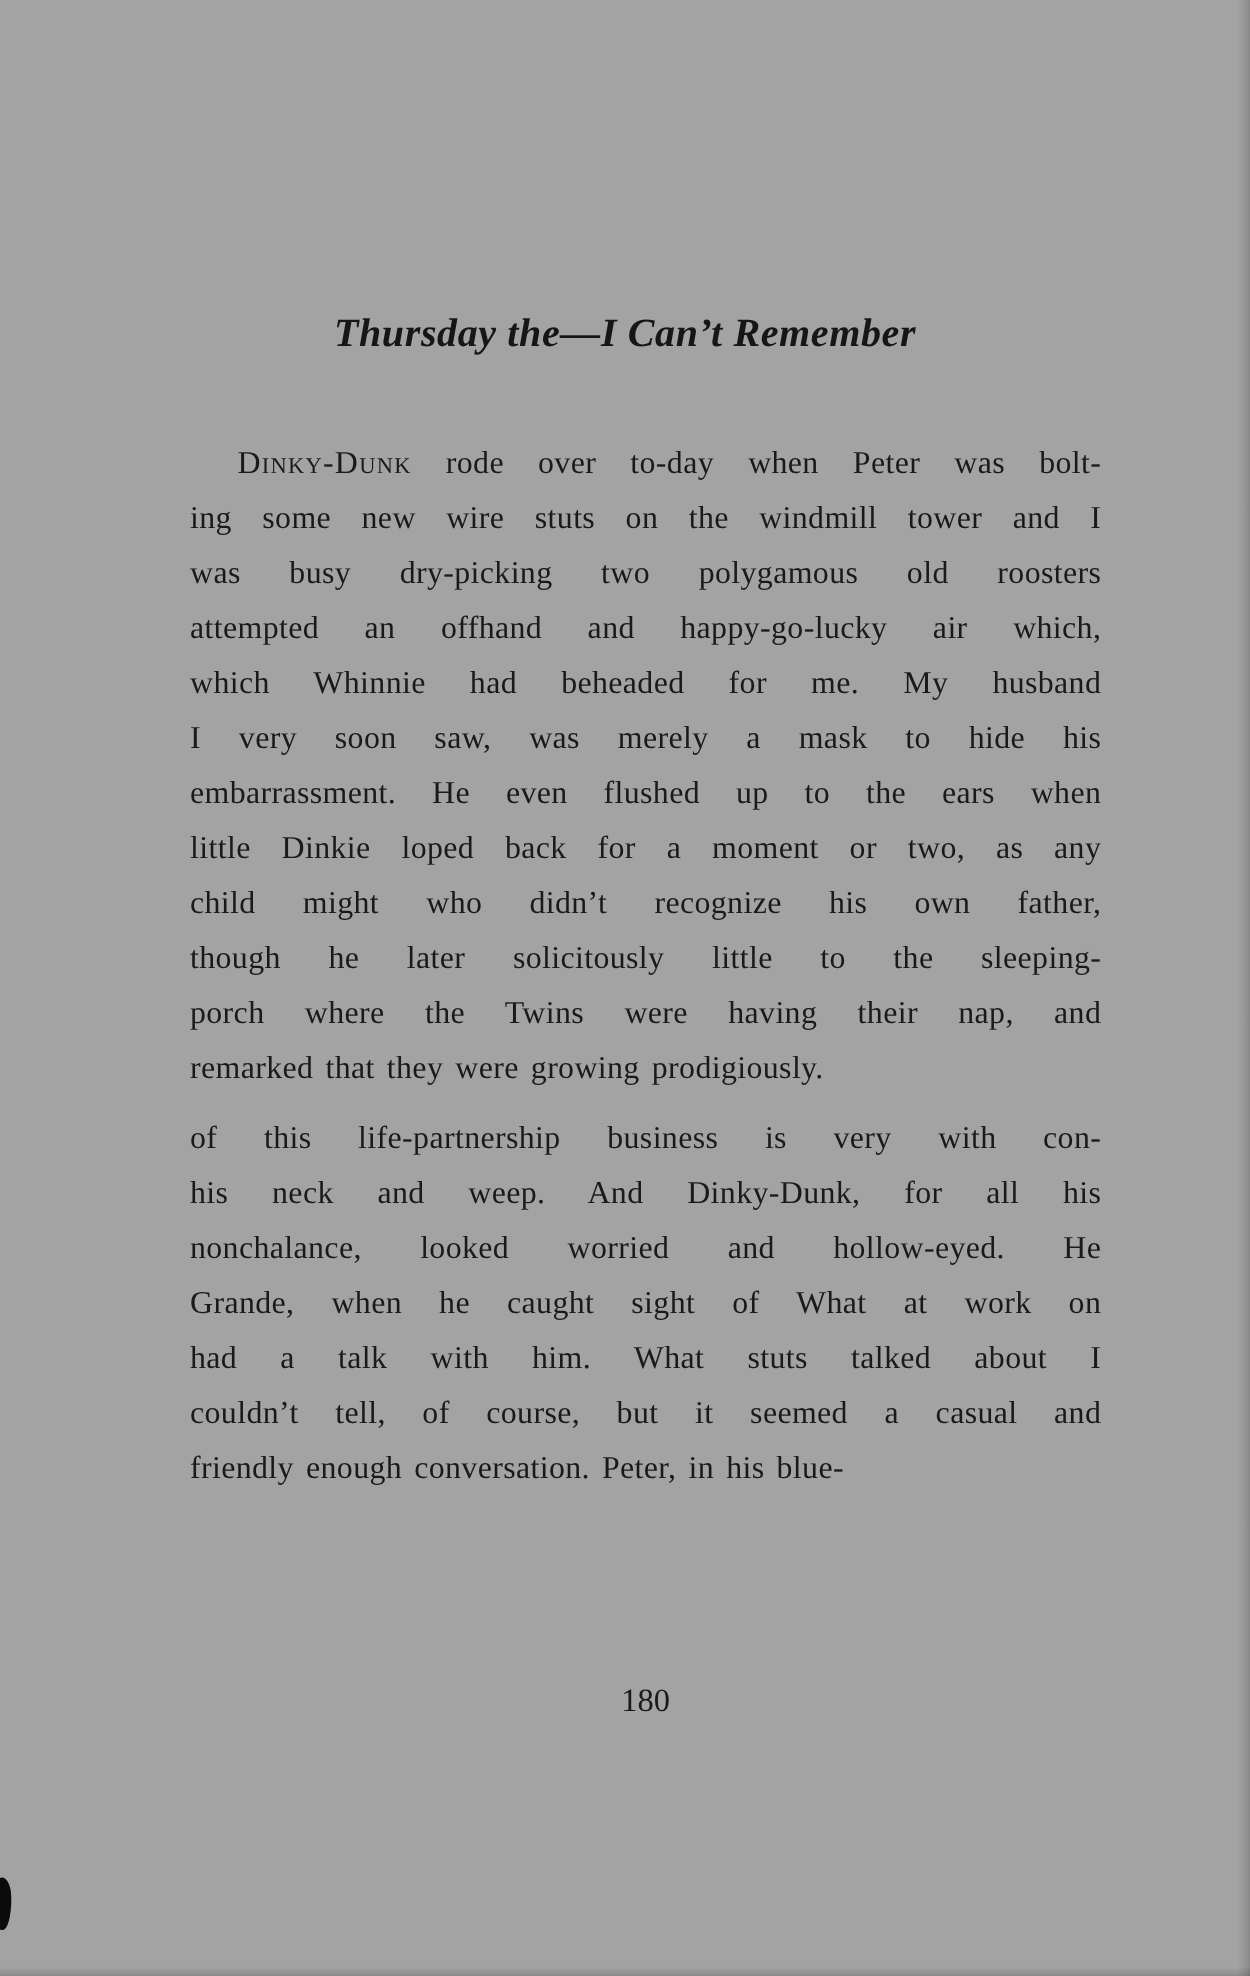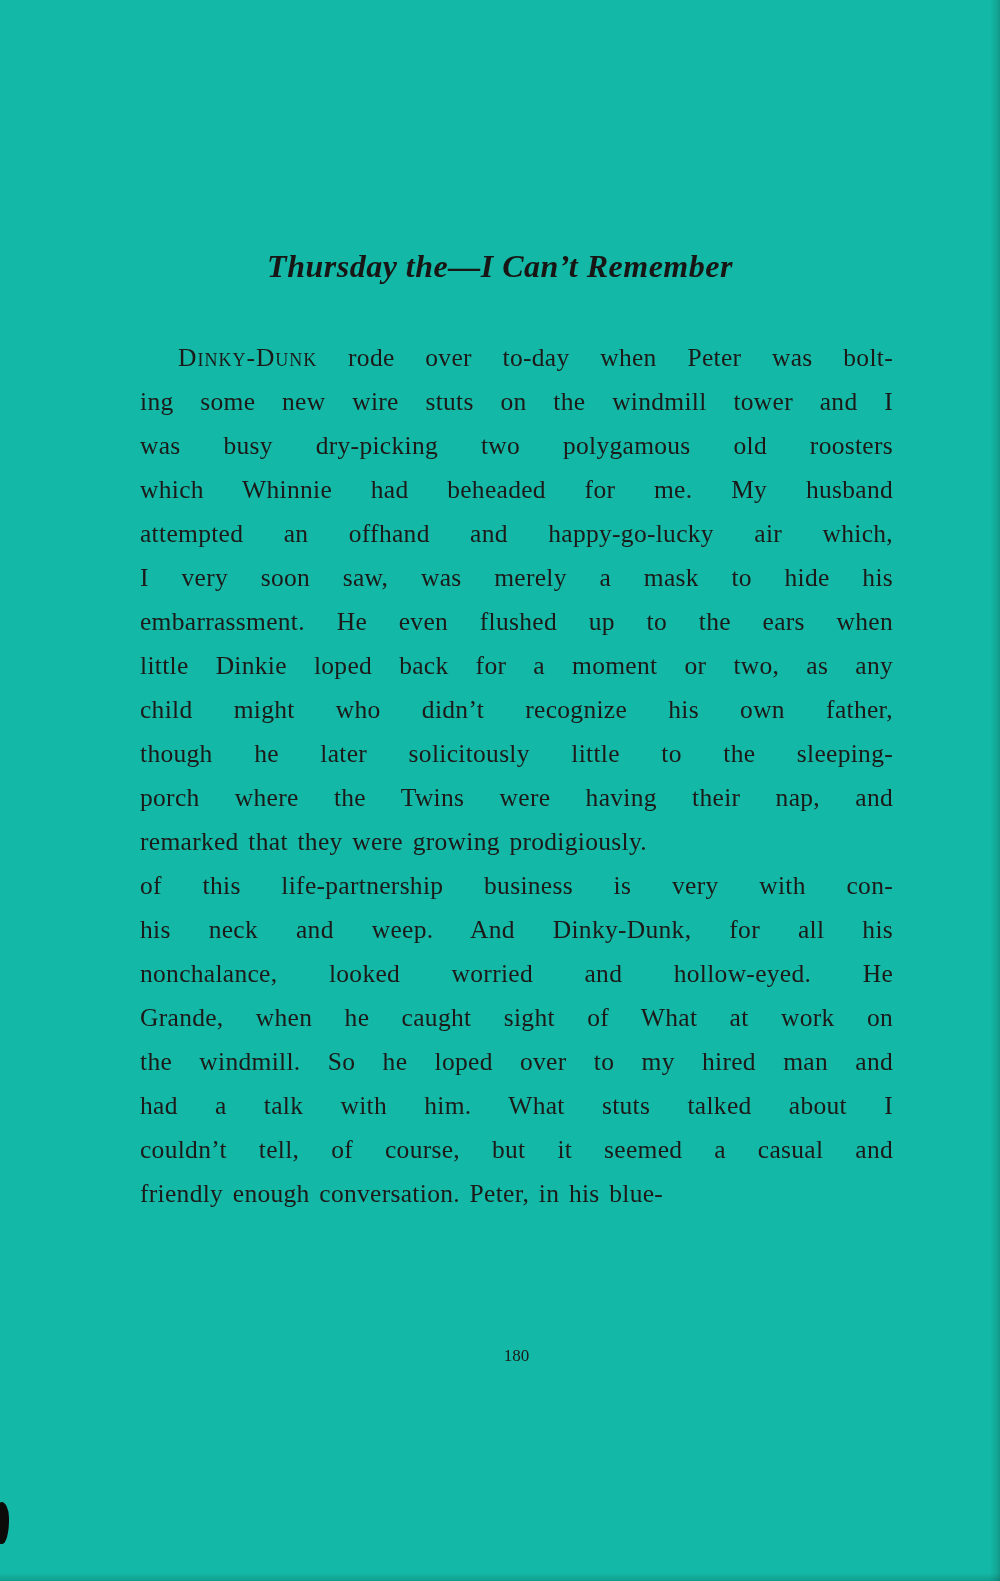--- a/index.html
+++ b/index.html
@@ -5,21 +5,21 @@
   html, body {
     margin: 0;
     padding: 0;
     background: #e9e7e2;
   }
   .page {
     position: relative;
     width: 1000px;
     height: 1581px;
     margin: 0 auto;
-    background: #14b8a6;
+    background: #a3a3a3;
     overflow: hidden;
     font-family: "Liberation Serif", "DejaVu Serif", serif;
     color: #1b1a18;
   }
   
   .page .edge-right {
     position: absolute; top: 0; right: 0; width: 10px; height: 100%;
     background: linear-gradient(to right, rgba(0,0,0,0) 0%, rgba(0,0,0,0.10) 70%, rgba(0,0,0,0.18) 100%);
     pointer-events: none;
   }
@@ -44,21 +44,21 @@
   .body-text {
     position: absolute;
     top: 336px;
     left: 140px;
     width: 753px;
     font-size: 25.5px;
     letter-spacing: 0.3px;
     word-spacing: 3px;
   }
   .para {
-    margin: 0;
+    margin: 12px;
     padding: 0;
   }
   .line {
     line-height: 44px;
     height: 44px;
     text-align: justify;
     text-align-last: justify;
     white-space: normal;
   }
   .line.indent {
@@ -70,21 +70,21 @@
   .smallcaps {
     font-variant: small-caps;
     letter-spacing: 1px;
   }
   .page-number {
     position: absolute;
     top: 1346px;
     left: 140px;
     width: 753px;
     text-align: center;
-    font-size: 17px;
+    font-size: 26px;
     color: #1b1a18;
   }
   
   .ink-mark {
     position: absolute;
     left: -4px;
     top: 1502px;
     width: 13px;
     height: 42px;
     background: #0c0b0a;
@@ -98,36 +98,35 @@
   <div class="edge-right"></div>
   <div class="edge-bottom"></div>
 
   <h1 class="title">Thursday the—I Can’t Remember</h1>
 
   <div class="body-text">
       <div class="para">
         <div class="line indent"><span class="smallcaps">Dinky-Dunk</span> rode over to-day when Peter was bolt-</div>
         <div class="line">ing some new wire stuts on the windmill tower and I</div>
         <div class="line">was busy dry-picking two polygamous old roosters</div>
+        <div class="line">attempted an offhand and happy-go-lucky air which,</div>
         <div class="line">which Whinnie had beheaded for me. My husband</div>
-        <div class="line">attempted an offhand and happy-go-lucky air which,</div>
         <div class="line">I very soon saw, was merely a mask to hide his</div>
         <div class="line">embarrassment. He even flushed up to the ears when</div>
         <div class="line">little Dinkie loped back for a moment or two, as any</div>
         <div class="line">child might who didn’t recognize his own father,</div>
         <div class="line">though he later solicitously little to the sleeping-</div>
         <div class="line">porch where the Twins were having their nap, and</div>
         <div class="line lastline">remarked that they were growing prodigiously.</div>
       </div>
       <div class="para">
         <div class="line">of this life-partnership business is very with con-</div>
         <div class="line">his neck and weep. And Dinky-Dunk, for all his</div>
         <div class="line">nonchalance, looked worried and hollow-eyed. He</div>
         <div class="line">Grande, when he caught sight of What at work on</div>
-        <div class="line">the windmill. So he loped over to my hired man and</div>
         <div class="line">had a talk with him. What stuts talked about I</div>
         <div class="line">couldn’t tell, of course, but it seemed a casual and</div>
         <div class="line lastline">friendly enough conversation. Peter, in his blue-</div>
       </div>
     </div>
 
   <div class="page-number">180</div>
 
   <div class="ink-mark"></div>
 </div>

